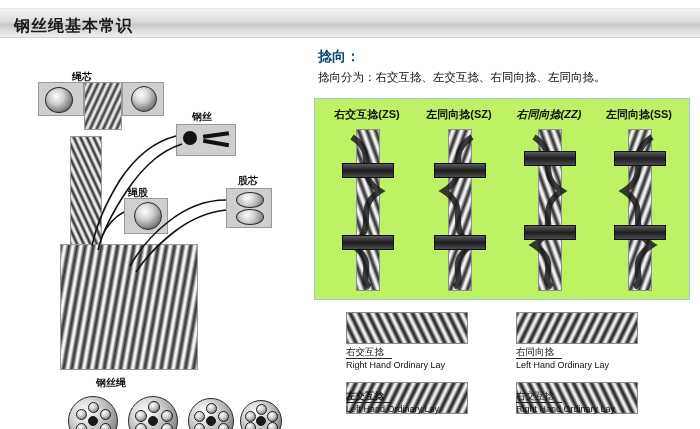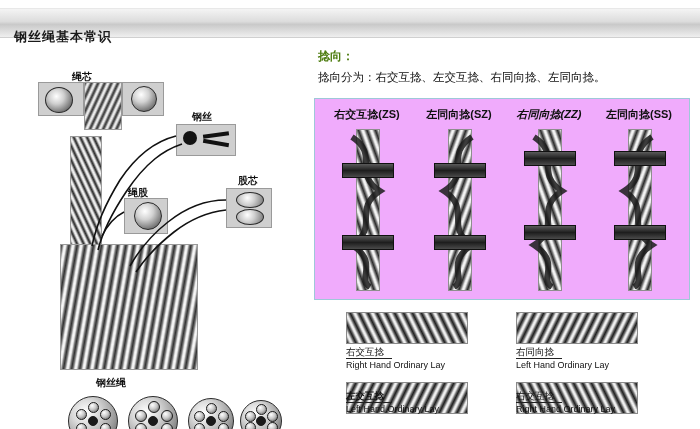--- a/index.html
+++ b/index.html
@@ -27,22 +27,22 @@
     top: 8px;
     width: 700px;
     height: 28px;
     background: linear-gradient(to bottom, #f4f4f4 0%, #dcdcdc 45%, #c9c9c9 55%, #efefef 100%);
     border-top: 1px solid #e8e8e8;
     border-bottom: 1px solid #d0d0d0;
   }
   .header-title {
     position: absolute;
     left: 14px;
-    top: 28px;
-    font-size: 13px;
+    top: 16px;
+    font-size: 16px;
     font-weight: bold;
     color: #1a1a1a;
     letter-spacing: 1px;
   }
   
   .left-panel {
     position: absolute;
     left: 0;
     top: 40px;
     width: 300px;
@@ -108,38 +108,38 @@
     position: absolute;
     left: 300px;
     top: 40px;
     width: 400px;
     height: 389px;
   }
   .r-title {
     position: absolute;
     left: 18px;
     top: 8px;
-    font-size: 12px;
-    font-weight: bold;
-    color: #4d7c0f;
+    font-size: 14px;
+    font-weight: bold;
+    color: #0c4a6e;
   }
   .r-sub {
     position: absolute;
     left: 18px;
     top: 30px;
     font-size: 11.5px;
     color: #111;
   }
   .blue-box {
     position: absolute;
     left: 14px;
     top: 58px;
     width: 374px;
     height: 200px;
-    background: #f0abfc;
+    background: #bef264;
     border: 1px solid #9ec8d8;
   }
   .lay-label {
     position: absolute;
     top: 8px;
     font-size: 11px;
     font-weight: bold;
     color: #111;
     text-align: center;
     white-space: nowrap;

